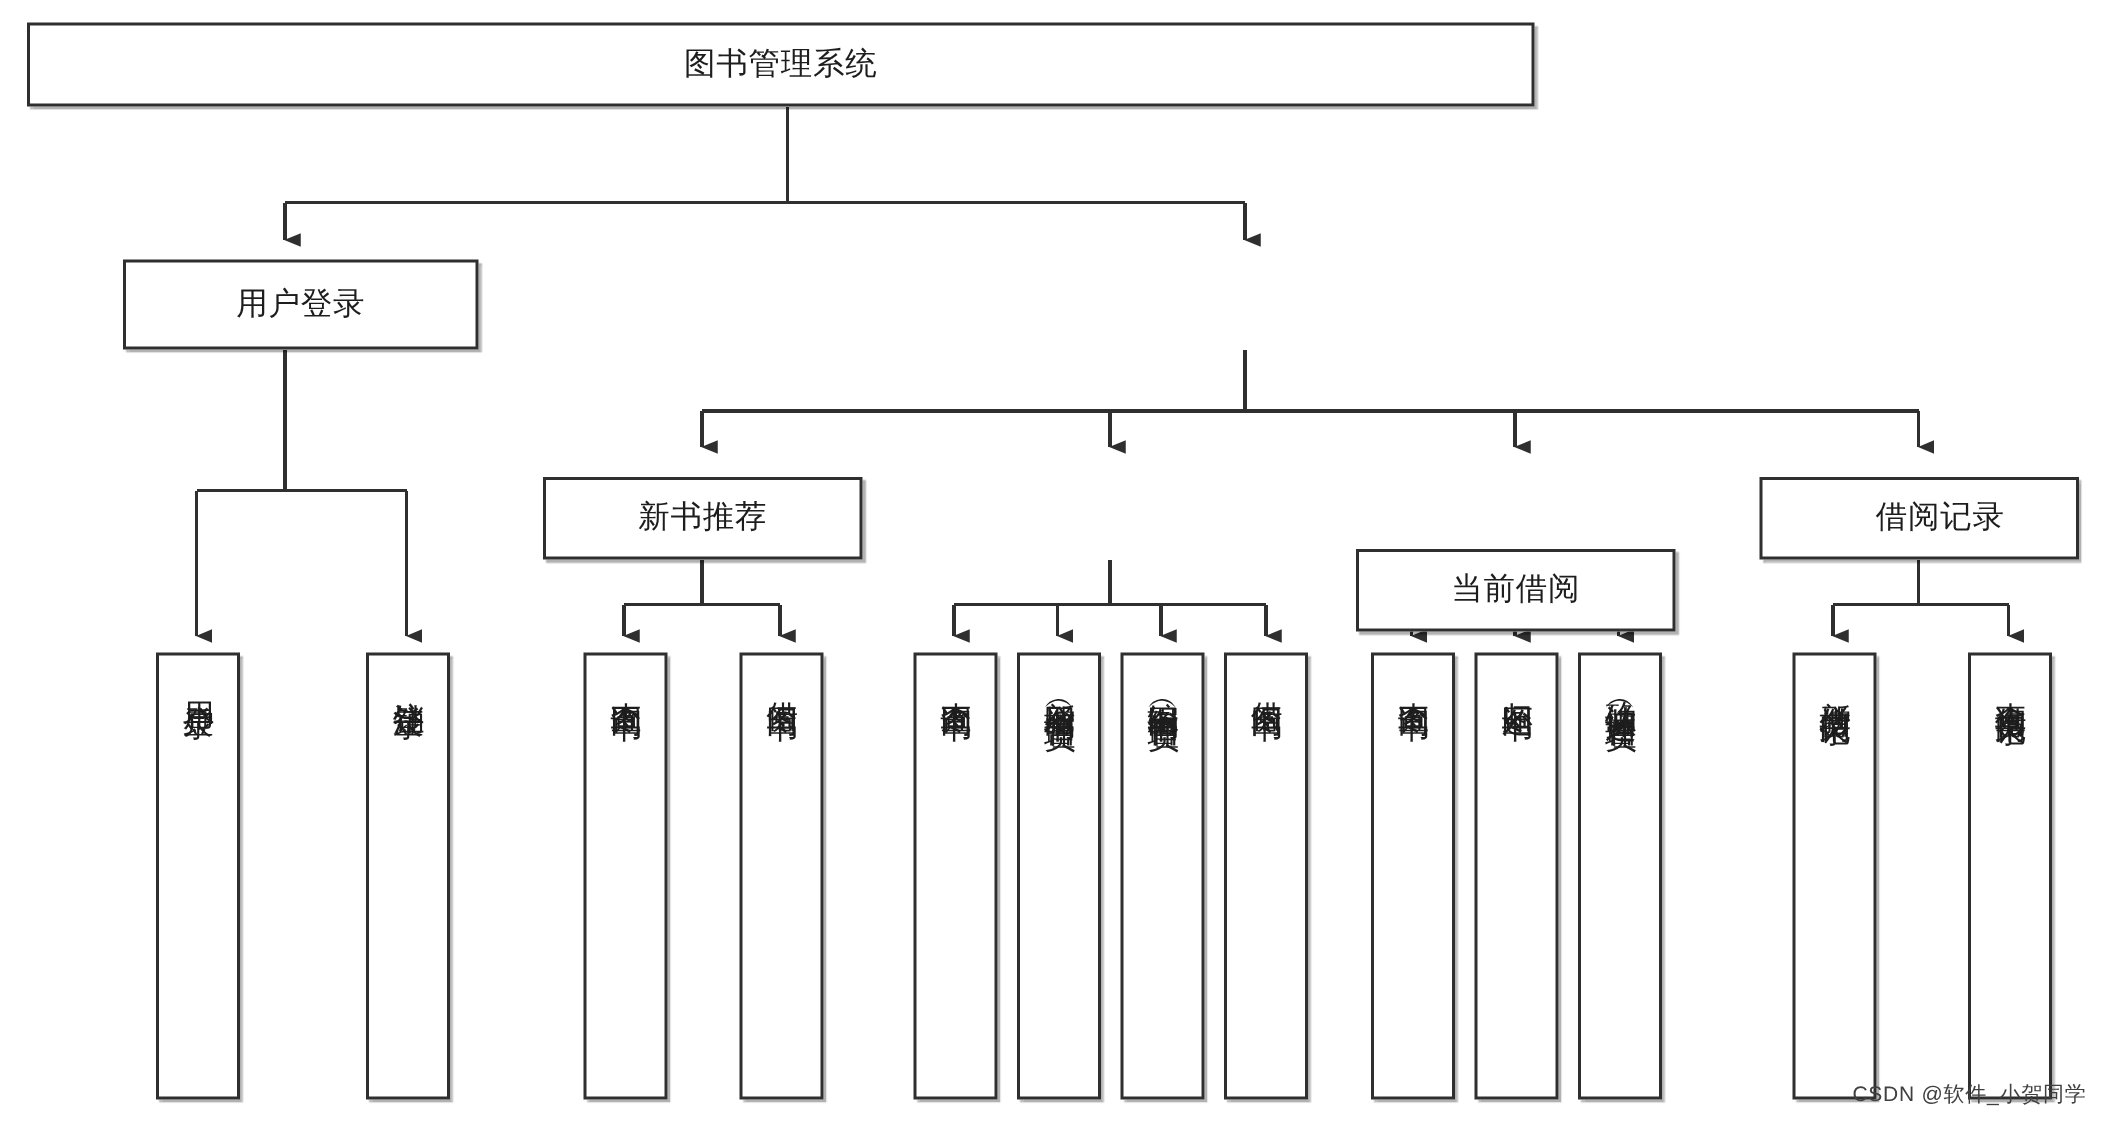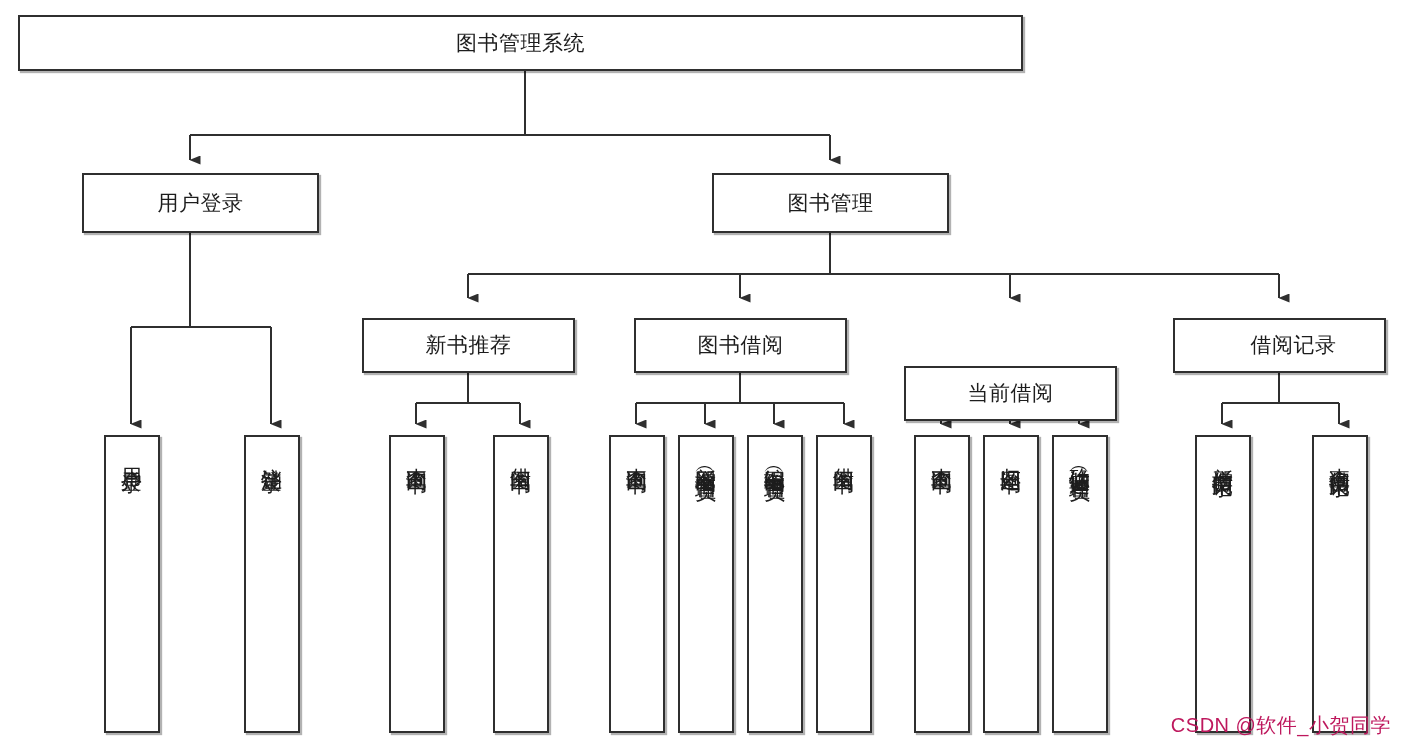--- a/index.html
+++ b/index.html
@@ -56,22 +56,22 @@
   }
   .node.vertical .node-label {
     writing-mode: vertical-rl;
     text-orientation: upright;
     letter-spacing: 2px;
     font-size: 21px;
     line-height: 1.0;
   }
   #watermark {
     position: absolute;
-    color: #be185d;
-    font-size: 20px;
+    color: #404040;
+    font-size: 14px;
     letter-spacing: 0.5px;
     white-space: nowrap;
     z-index: 5;
     user-select: none;
   }
 </style>
 </head>
 <body>
 
 <div id="diagram-root">
@@ -126,29 +126,23 @@
     </g>
   </svg>
 
   <div class="node horizontal" style="left:18px; top:15px; width:1005px; height:56px;">
     <span class="node-label">图书管理系统</span>
   </div>
 
   <div class="node horizontal" style="left:82px; top:173px; width:237px; height:60px;">
     <span class="node-label">用户登录</span>
   </div>
-  <div class="node horizontal" style="left:712px; top:173px; width:237px; height:60px;">
-    <span class="node-label">图书管理</span>
-  </div>
 
   <div class="node horizontal" style="left:362px; top:318px; width:213px; height:55px;">
     <span class="node-label">新书推荐</span>
-  </div>
-  <div class="node horizontal" style="left:634px; top:318px; width:213px; height:55px;">
-    <span class="node-label">图书借阅</span>
   </div>
   <div class="node horizontal" style="left:904px; top:318px; width:213px; height:55px;margin-top:48px;">
     <span class="node-label">当前借阅</span>
   </div>
   <div class="node horizontal" style="left:1173px; top:318px; width:213px; height:55px;padding-left:28px;">
     <span class="node-label">借阅记录</span>
   </div>
 
   <div class="node vertical" style="left:104px; top:435px; width:56px; height:298px;">
     <span class="node-label">用户登录</span>

